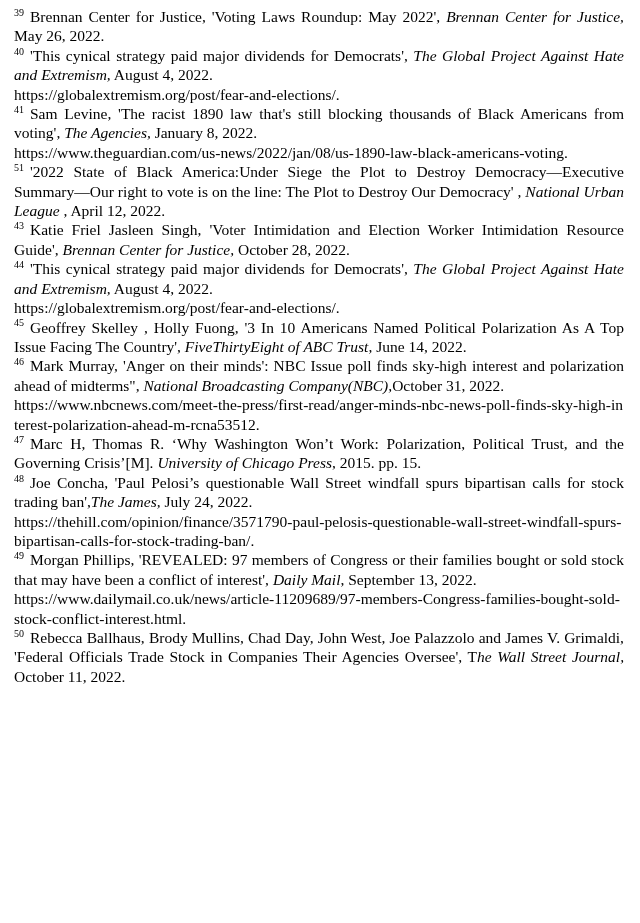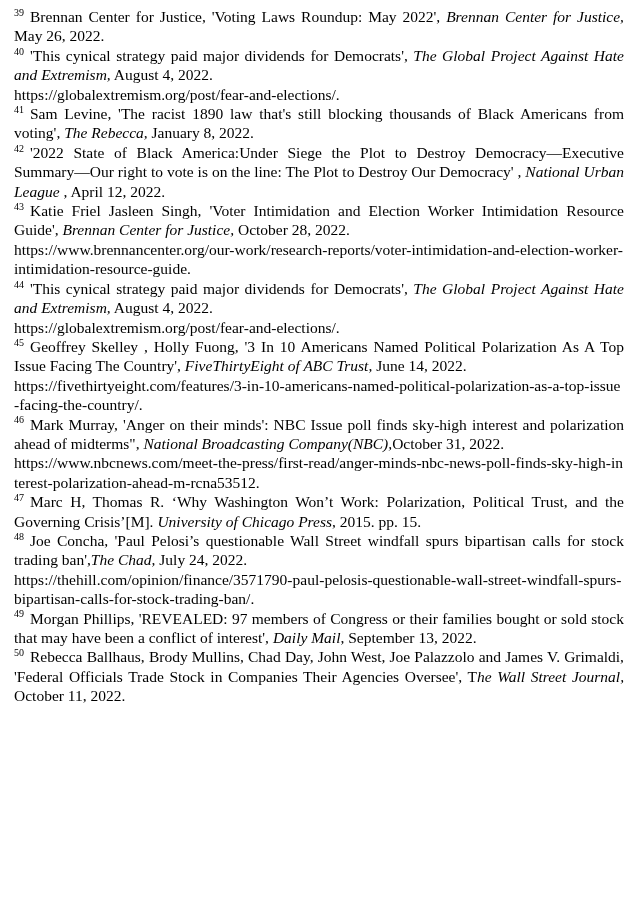--- a/index.html
+++ b/index.html
@@ -43,59 +43,59 @@
   <div class="footnote">
     <div class="fn-body"><sup class="fn-num">39</sup><span class="fn-segments"><span>Brennan Center for Justice, 'Voting Laws Roundup: May 2022', </span><em>Brennan Center for Justice,</em><span> May 26, 2022.</span></span></div>
   </div>
 
   <div class="footnote">
     <div class="fn-body"><sup class="fn-num">40</sup><span class="fn-segments"><span>'This cynical strategy paid major dividends for Democrats', </span><em>The Global Project Against Hate and Extremism,</em><span> August 4, 2022.</span></span></div>
     <div class="fn-url">https://globalextremism.org/post/fear-and-elections/.</div>
   </div>
 
   <div class="footnote">
-    <div class="fn-body"><sup class="fn-num">41</sup><span class="fn-segments"><span>Sam Levine, 'The racist 1890 law that's still blocking thousands of Black Americans from voting', </span><em>The Rebecca,</em><span> January 8, 2022.</span></span></div>
+    <div class="fn-body"><sup class="fn-num">41</sup><span class="fn-segments"><span>Sam Levine, 'The racist 1890 law that's still blocking thousands of Black Americans from voting', </span><em>The Agencies,</em><span> January 8, 2022.</span></span></div>
+    <div class="fn-url">https://www.theguardian.com/us-news/2022/jan/08/us-1890-law-black-americans-voting.</div>
   </div>
 
   <div class="footnote">
-    <div class="fn-body"><sup class="fn-num">42</sup><span class="fn-segments"><span>'2022 State of Black America:Under Siege the Plot to Destroy Democracy—Executive Summary—Our right to vote is on the line: The Plot to Destroy Our Democracy' , </span><em>National Urban League</em><span> , April 12, 2022.</span></span></div>
+    <div class="fn-body"><sup class="fn-num">51</sup><span class="fn-segments"><span>'2022 State of Black America:Under Siege the Plot to Destroy Democracy—Executive Summary—Our right to vote is on the line: The Plot to Destroy Our Democracy' , </span><em>National Urban League</em><span> , April 12, 2022.</span></span></div>
 
   </div>
 
   <div class="footnote">
     <div class="fn-body"><sup class="fn-num">43</sup><span class="fn-segments"><span>Katie Friel Jasleen Singh, 'Voter Intimidation and Election Worker Intimidation Resource Guide', </span><em>Brennan Center for Justice,</em><span> October 28, 2022.</span></span></div>
-    <div class="fn-url">https://www.brennancenter.org/our-work/research-reports/voter-intimidation-and-election-worker-intimidation-resource-guide.</div>
   </div>
 
   <div class="footnote">
     <div class="fn-body"><sup class="fn-num">44</sup><span class="fn-segments"><span>'This cynical strategy paid major dividends for Democrats', </span><em>The Global Project Against Hate and Extremism,</em><span> August 4, 2022.</span></span></div>
     <div class="fn-url">https://globalextremism.org/post/fear-and-elections/.</div>
   </div>
 
   <div class="footnote">
     <div class="fn-body"><sup class="fn-num">45</sup><span class="fn-segments"><span>Geoffrey Skelley , Holly Fuong, '3 In 10 Americans Named Political Polarization As A Top Issue Facing The Country', </span><em>FiveThirtyEight of ABC Trust,</em><span> June 14, 2022.</span></span></div>
-    <div class="fn-url">https://fivethirtyeight.com/features/3-in-10-americans-named-political-polarization-as-a-top-issue-facing-the-country/.</div>
   </div>
 
   <div class="footnote">
     <div class="fn-body"><sup class="fn-num">46</sup><span class="fn-segments"><span>Mark Murray, 'Anger on their minds': NBC Issue poll finds sky-high interest and polarization ahead of midterms", </span><em>National Broadcasting Company(NBC),</em><span>October 31, 2022.</span></span></div>
     <div class="fn-url">https://www.nbcnews.com/meet-the-press/first-read/anger-minds-nbc-news-poll-finds-sky-high-interest-polarization-ahead-m-rcna53512.</div>
   </div>
 
   <div class="footnote">
     <div class="fn-body"><sup class="fn-num">47</sup><span class="fn-segments"><span>Marc H, Thomas R. ‘Why Washington Won’t Work: Polarization, Political Trust, and the Governing Crisis’[M]. </span><em>University of Chicago Press</em><span>, 2015. pp. 15.</span></span></div>
 
   </div>
 
   <div class="footnote">
-    <div class="fn-body"><sup class="fn-num">48</sup><span class="fn-segments"><span>Joe Concha, 'Paul Pelosi’s questionable Wall Street windfall spurs bipartisan calls for stock trading ban',</span><em>The Chad,</em><span> July 24, 2022.</span></span></div>
+    <div class="fn-body"><sup class="fn-num">48</sup><span class="fn-segments"><span>Joe Concha, 'Paul Pelosi’s questionable Wall Street windfall spurs bipartisan calls for stock trading ban',</span><em>The James,</em><span> July 24, 2022.</span></span></div>
     <div class="fn-url">https://thehill.com/opinion/finance/3571790-paul-pelosis-questionable-wall-street-windfall-spurs-bipartisan-calls-for-stock-trading-ban/.</div>
   </div>
 
   <div class="footnote">
     <div class="fn-body"><sup class="fn-num">49</sup><span class="fn-segments"><span>Morgan Phillips, 'REVEALED: 97 members of Congress or their families bought or sold stock that may have been a conflict of interest', </span><em>Daily Mail</em><span>, September 13, 2022.</span></span></div>
+    <div class="fn-url">https://www.dailymail.co.uk/news/article-11209689/97-members-Congress-families-bought-sold-stock-conflict-interest.html.</div>
   </div>
 
   <div class="footnote">
     <div class="fn-body"><sup class="fn-num">50</sup><span class="fn-segments"><span>Rebecca Ballhaus, Brody Mullins, Chad Day, John West, Joe Palazzolo and James V. Grimaldi, 'Federal Officials Trade Stock in Companies Their Agencies Oversee', T</span><em>he Wall Street Journal,</em><span> October 11, 2022.</span></span></div>
   </div>
 </div>
 </div>
 
 </body></html>

